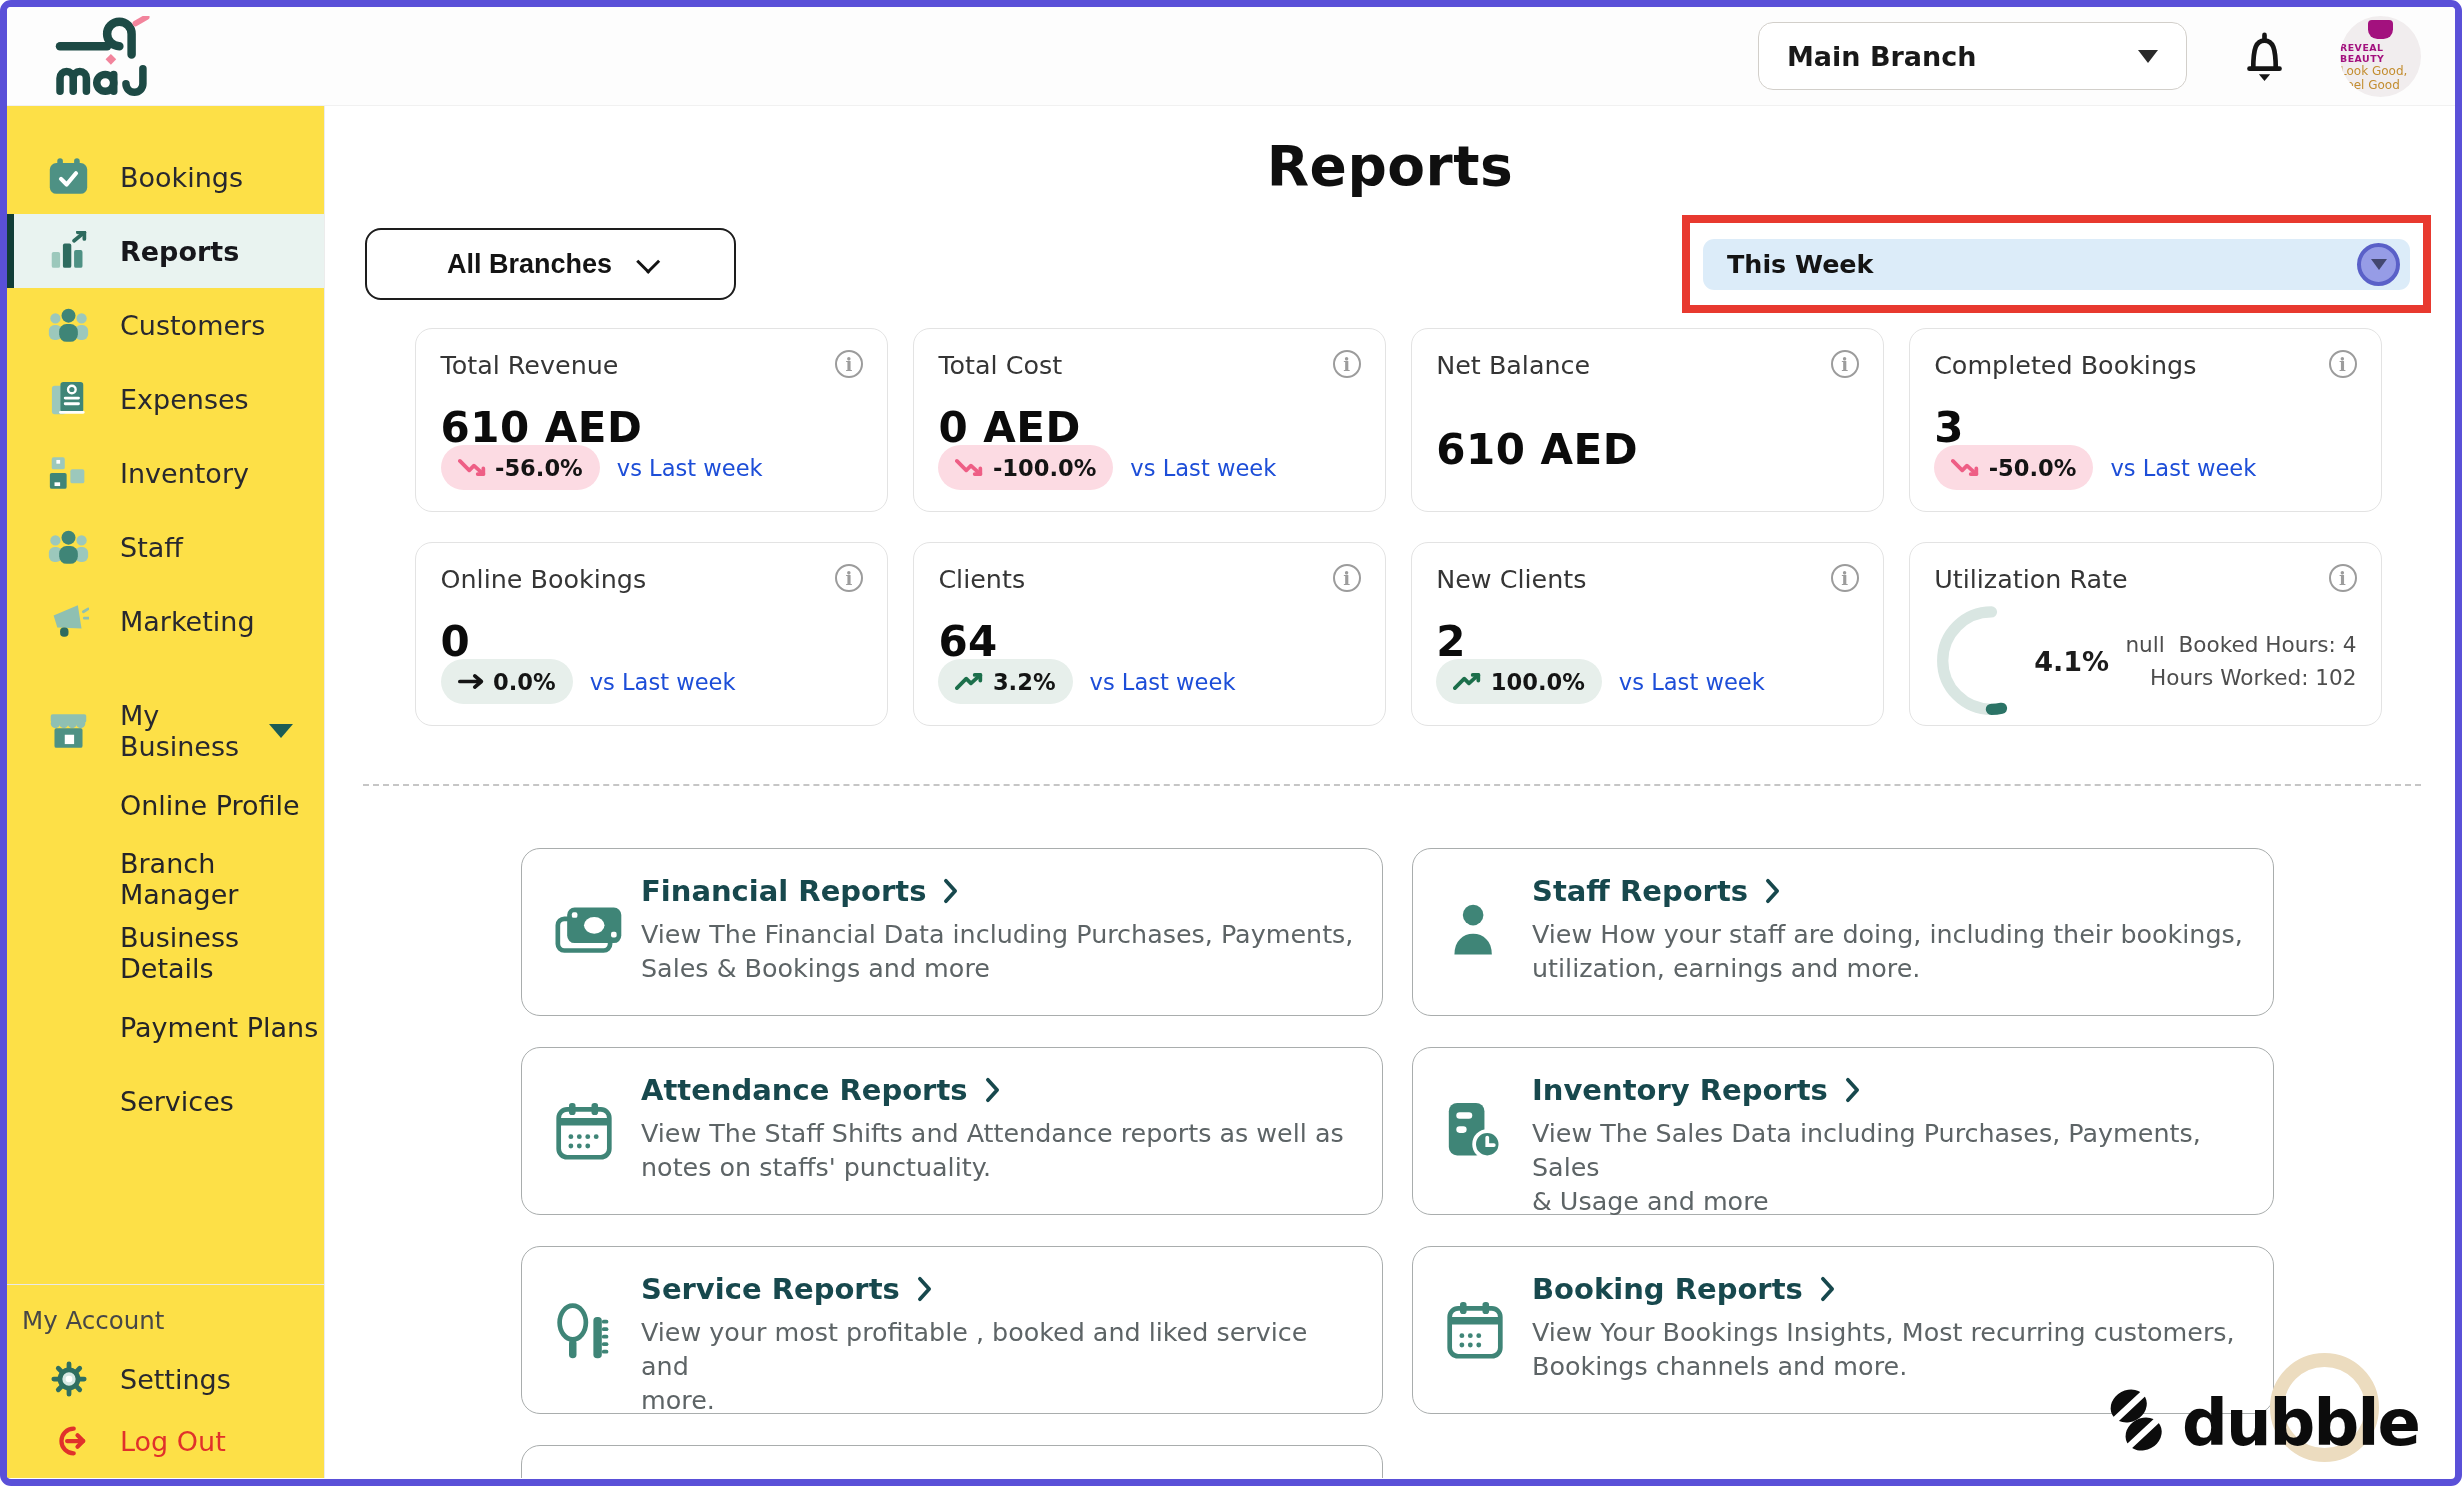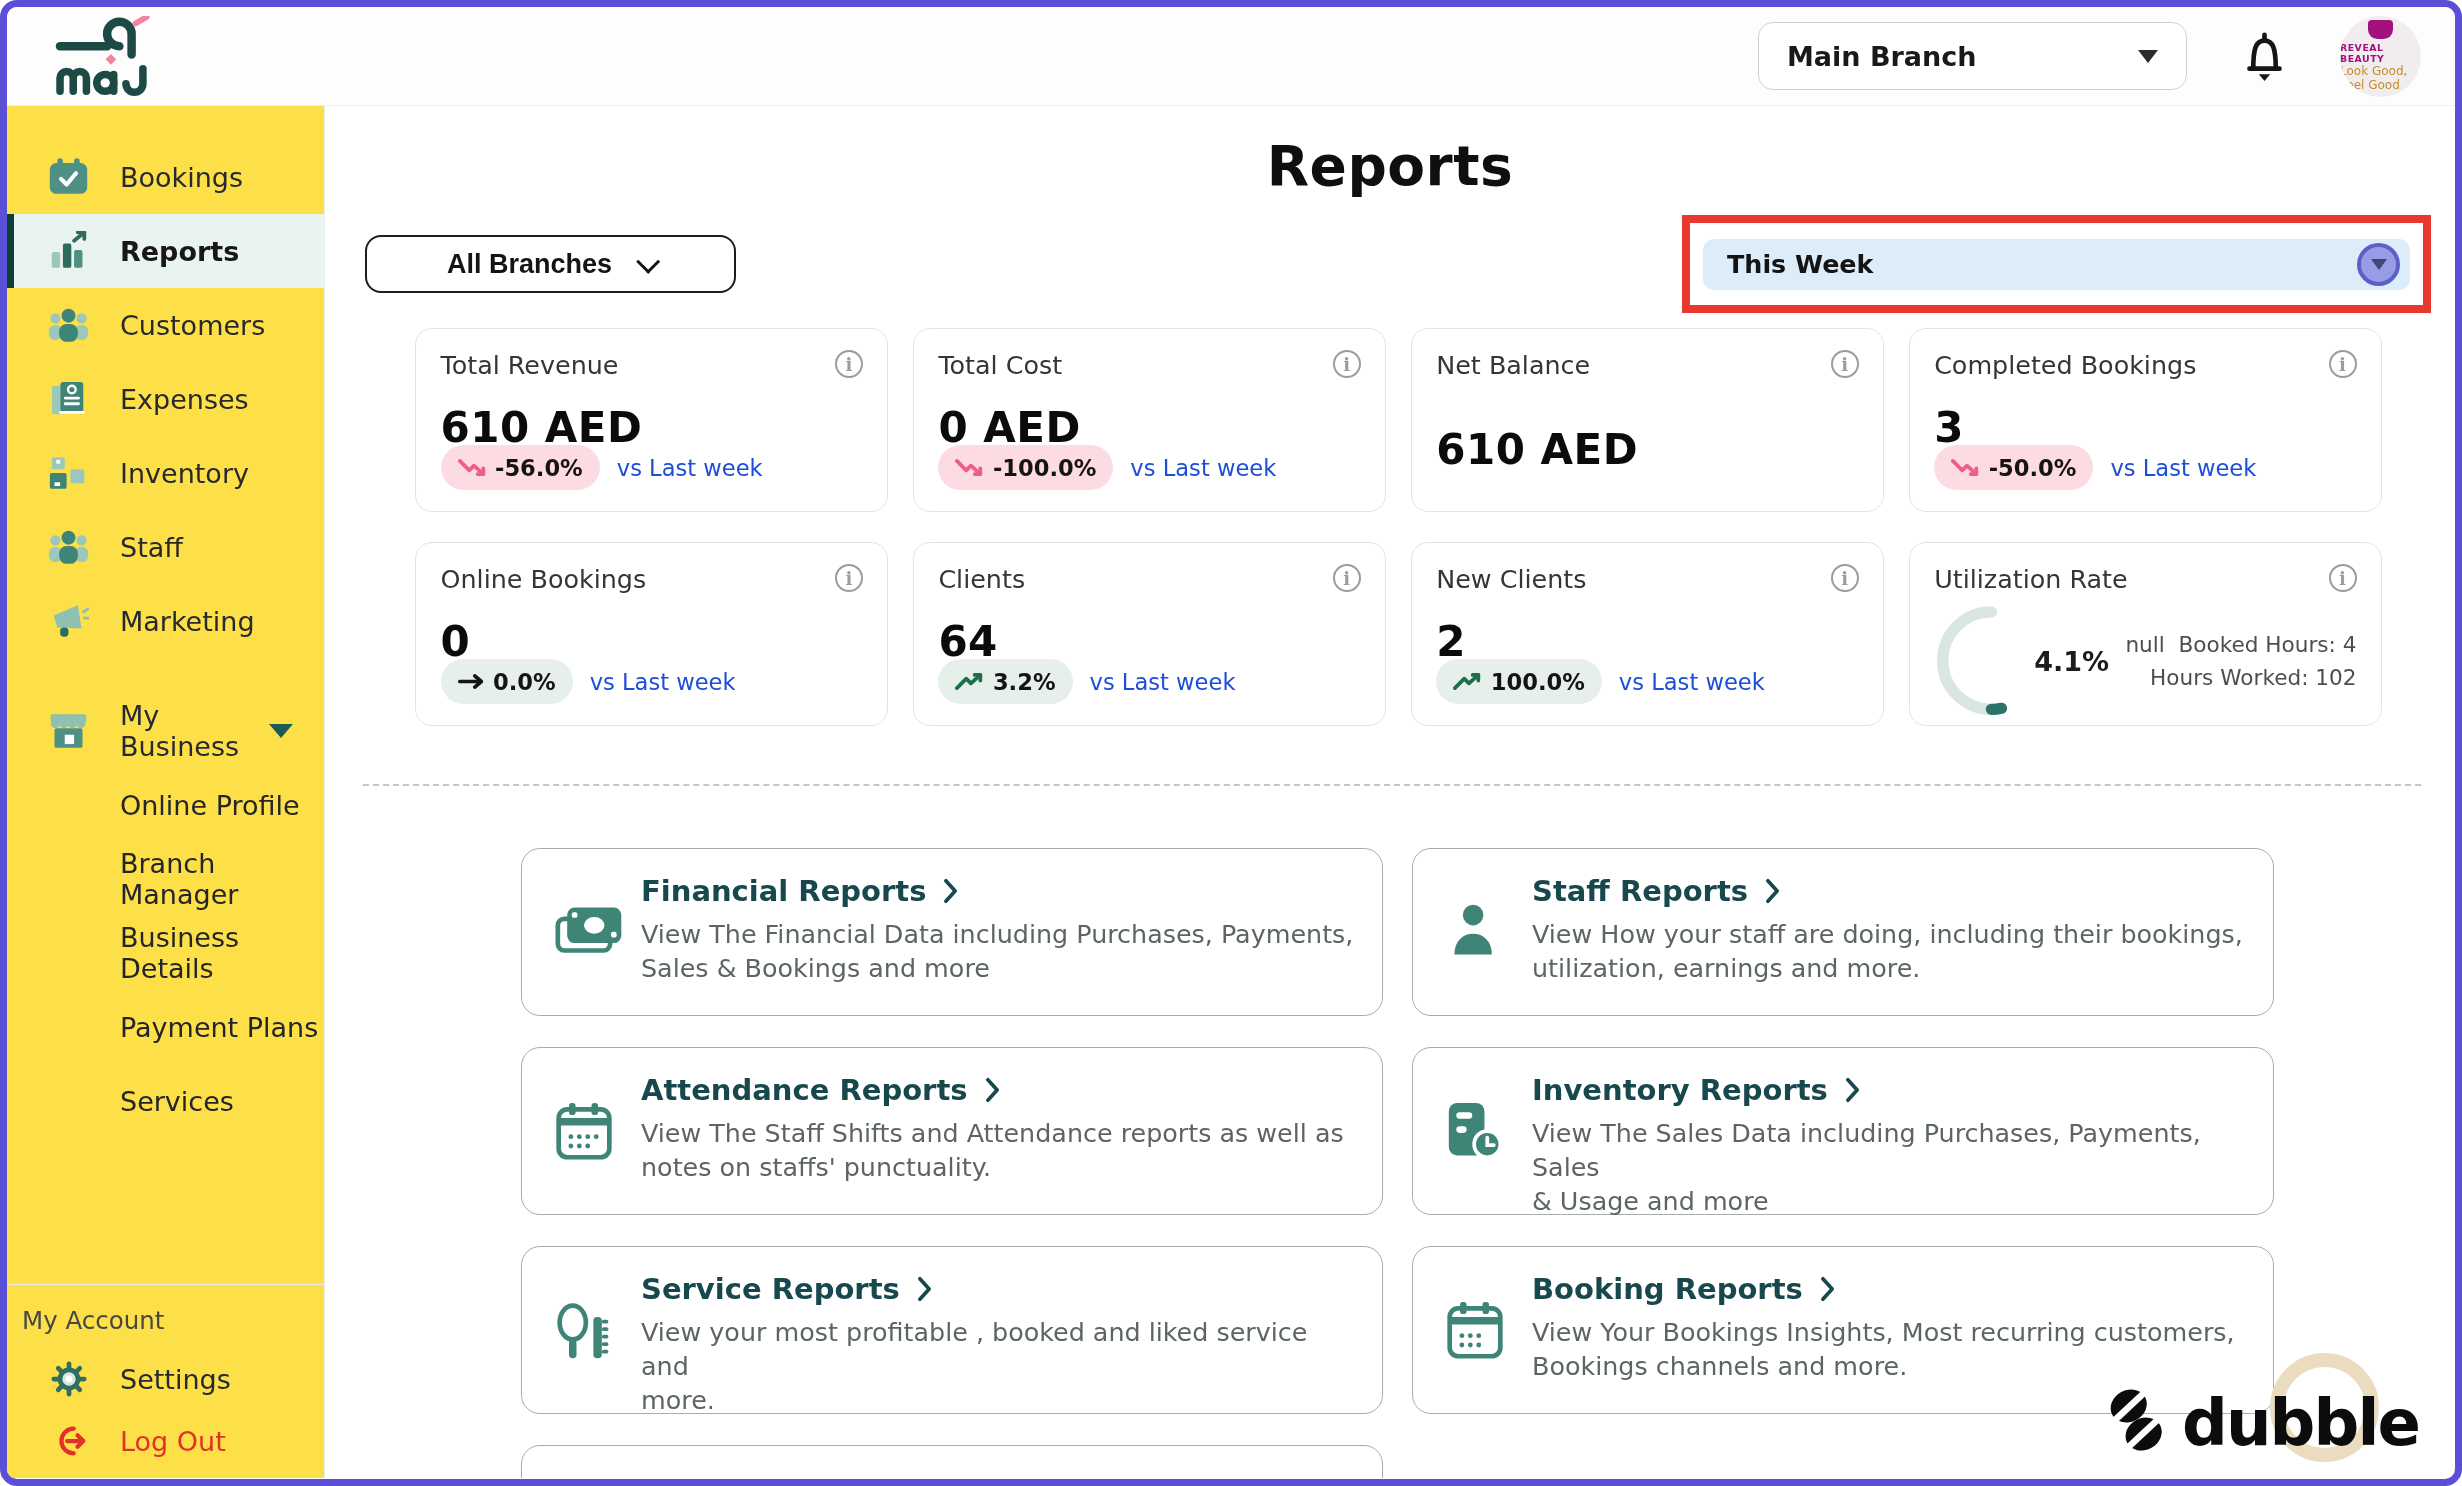--- a/index.html
+++ b/index.html
@@ -1,17 +1,17 @@
 <!DOCTYPE html>
 <html style="font-size:15px"><head>
 <meta charset="utf-8">
 <style>
   * { box-sizing: border-box; margin: 0; padding: 0; }
   html,body { width:2462px; height:1486px; font-family:"DejaVu Sans","Liberation Sans",sans-serif; background:#ffffff; }
-  .frame { position:relative; width:2462px; height:1486px; border:7.5px solid #5a50d8; border-radius:17px; overflow:hidden; background:#fff; }
+  .frame { position:relative; width:2462px; height:1486px; border:7.5px solid #5a50d8; border-radius:11px; overflow:hidden; background:#fff; }
 
   
   .topbar { height:98px; display:flex; align-items:center; padding:0 34px 0 41px; background:#fdfdfd; }
   .logo { width:122px; height:81px; }
   .top-spacer { flex:1; }
   .branch-select { width:429px; height:68px; border:1.9px solid #d2cfca; border-radius:15px; display:flex; align-items:center; padding:0 28px; cursor:pointer; background:#fff; }
   .branch-select span { font-size:27px; font-weight:600; color:#191919; }
   .tri-down { width:0; height:0; border-left:10.3px solid transparent; border-right:10.3px solid transparent; border-top:13px solid #2a2a2a; margin-left:auto; }
   .bell { margin-left:55px; cursor:pointer; }
   .avatar { margin-left:53px; width:81px; height:81px; border-radius:50%; background:#f1edee; display:flex; flex-direction:column; align-items:center; justify-content:center; cursor:pointer; overflow:hidden; }
@@ -34,21 +34,21 @@
   .sub-item { height:74px; display:flex; align-items:center; padding-left:113px; font-size:27px; font-weight:500; color:#242429; cursor:pointer; }
   .side-bottom { margin-top:auto; padding-bottom:5.6px; }
   .side-divider { border:none; border-top:1.9px solid #e9e9e9; }
   .acct-title { padding:21px 0 13px 15px; font-size:24.5px; color:#474747; }
   .nav-small { height:62px; }
   .logout { color:#e0312b; font-weight:500; }
 
   
   .page-title { text-align:center; margin-top:28px; font-size:55px; font-weight:700; color:#0f0f0f; letter-spacing:0.5px; }
   .filter-row { display:flex; align-items:center; justify-content:space-between; margin:17px 24.5px 0 40px; }
-  .branches-btn { width:371px; height:58px; border:2.4px solid #1d1d1d; border-radius:16px; background:#fff; display:flex; align-items:center; justify-content:center; gap:25px; font-size:27px; font-weight:600; color:#141414; cursor:pointer; }
+  .branches-btn { width:371px; height:72px; border:2.4px solid #1d1d1d; border-radius:16px; background:#fff; display:flex; align-items:center; justify-content:center; gap:25px; font-size:27px; font-weight:600; color:#141414; cursor:pointer; }
   .chev-sm { width:17px; height:17px; border-right:3.3px solid #141414; border-bottom:3.3px solid #141414; transform:rotate(45deg) translateY(-3.8px); }
   .period-annotation { width:749px; height:98px; border:8.5px solid #e8392f; display:flex; align-items:center; padding:0 13px; background:#fff; }
   .period-select { flex:1; height:51px; background:#dcecf9; border-radius:11.3px; display:flex; align-items:center; padding:0 9.4px 0 24.5px; cursor:pointer; }
   .period-select span { font-size:25.4px; font-weight:600; color:#141414; }
   .period-circle { margin-left:auto; width:43px; height:43px; border-radius:50%; background:#969ce6; border:4.7px solid #5a60c8; display:flex; align-items:center; justify-content:center; }
   .period-circle i { width:0; height:0; border-left:8.5px solid transparent; border-right:8.5px solid transparent; border-top:11.3px solid #43476f; }
 
   
   .stats { display:grid; grid-template-columns:repeat(4,1fr); column-gap:24.5px; row-gap:30px; margin:15px 73px 0 90px; }
   .stat-card { position:relative; height:184px; border:1.9px solid #e3e3e3; border-radius:17px; background:#fff; padding:21px 24.5px; }

